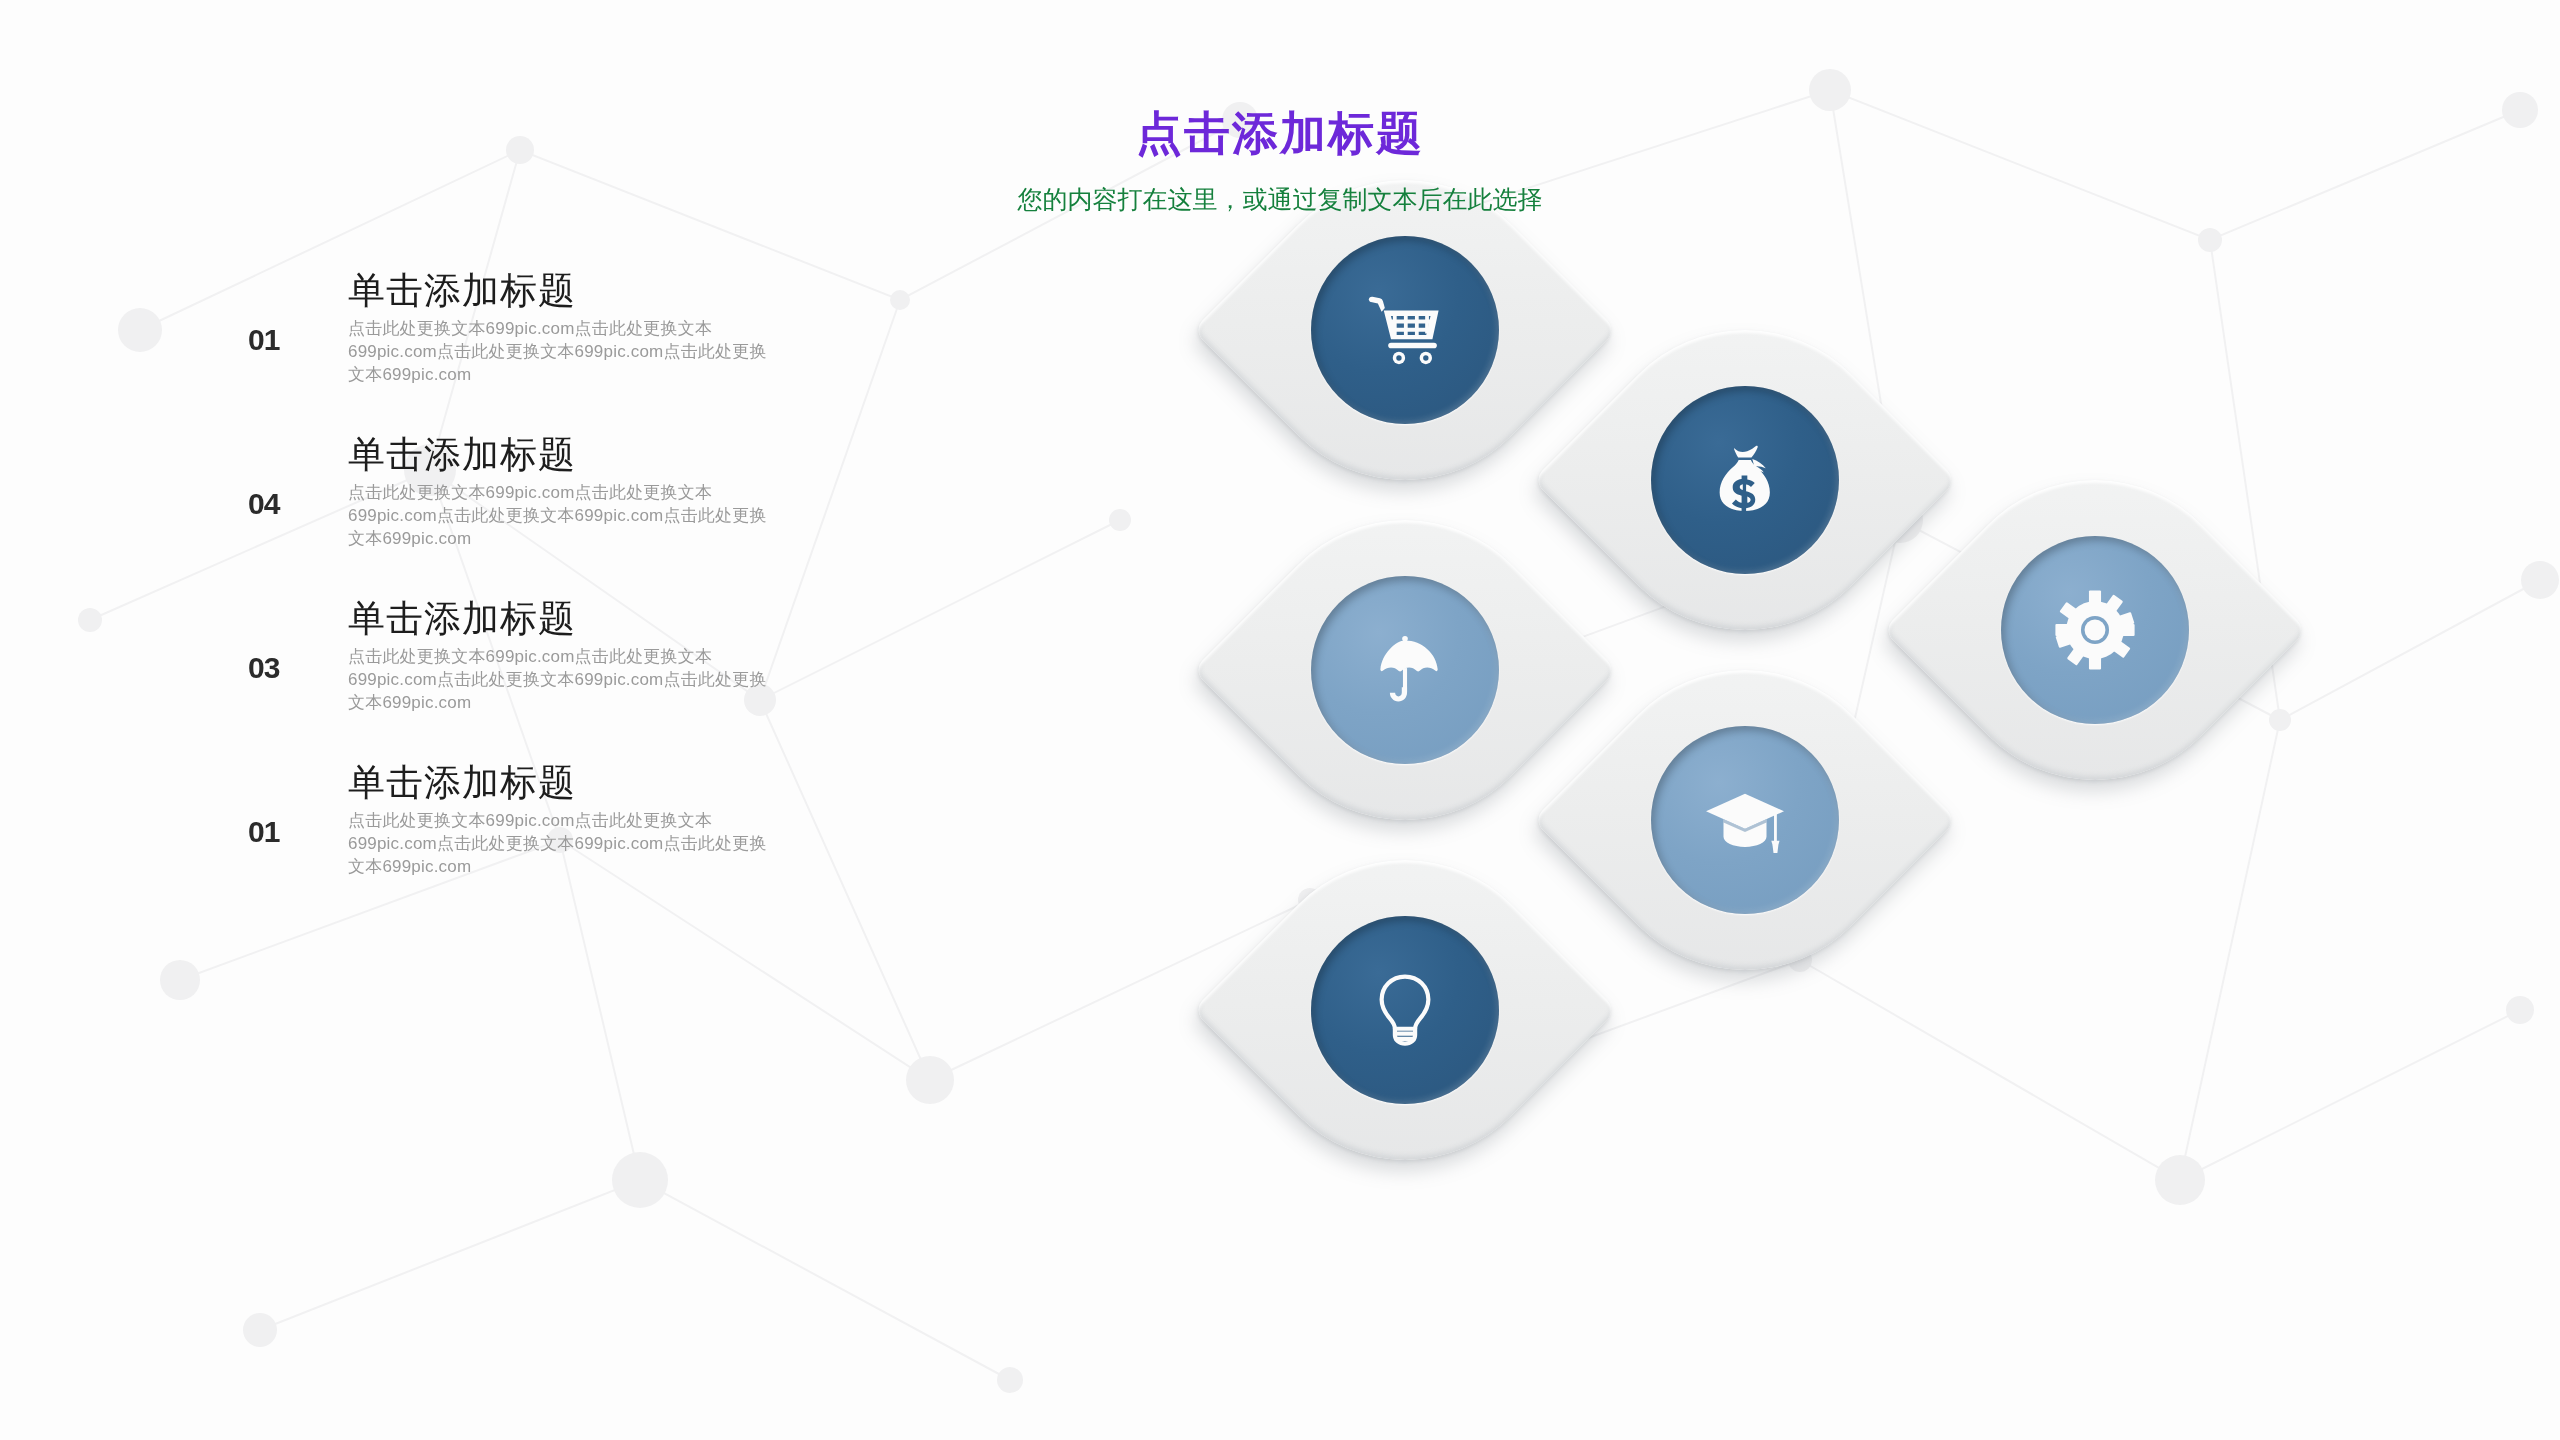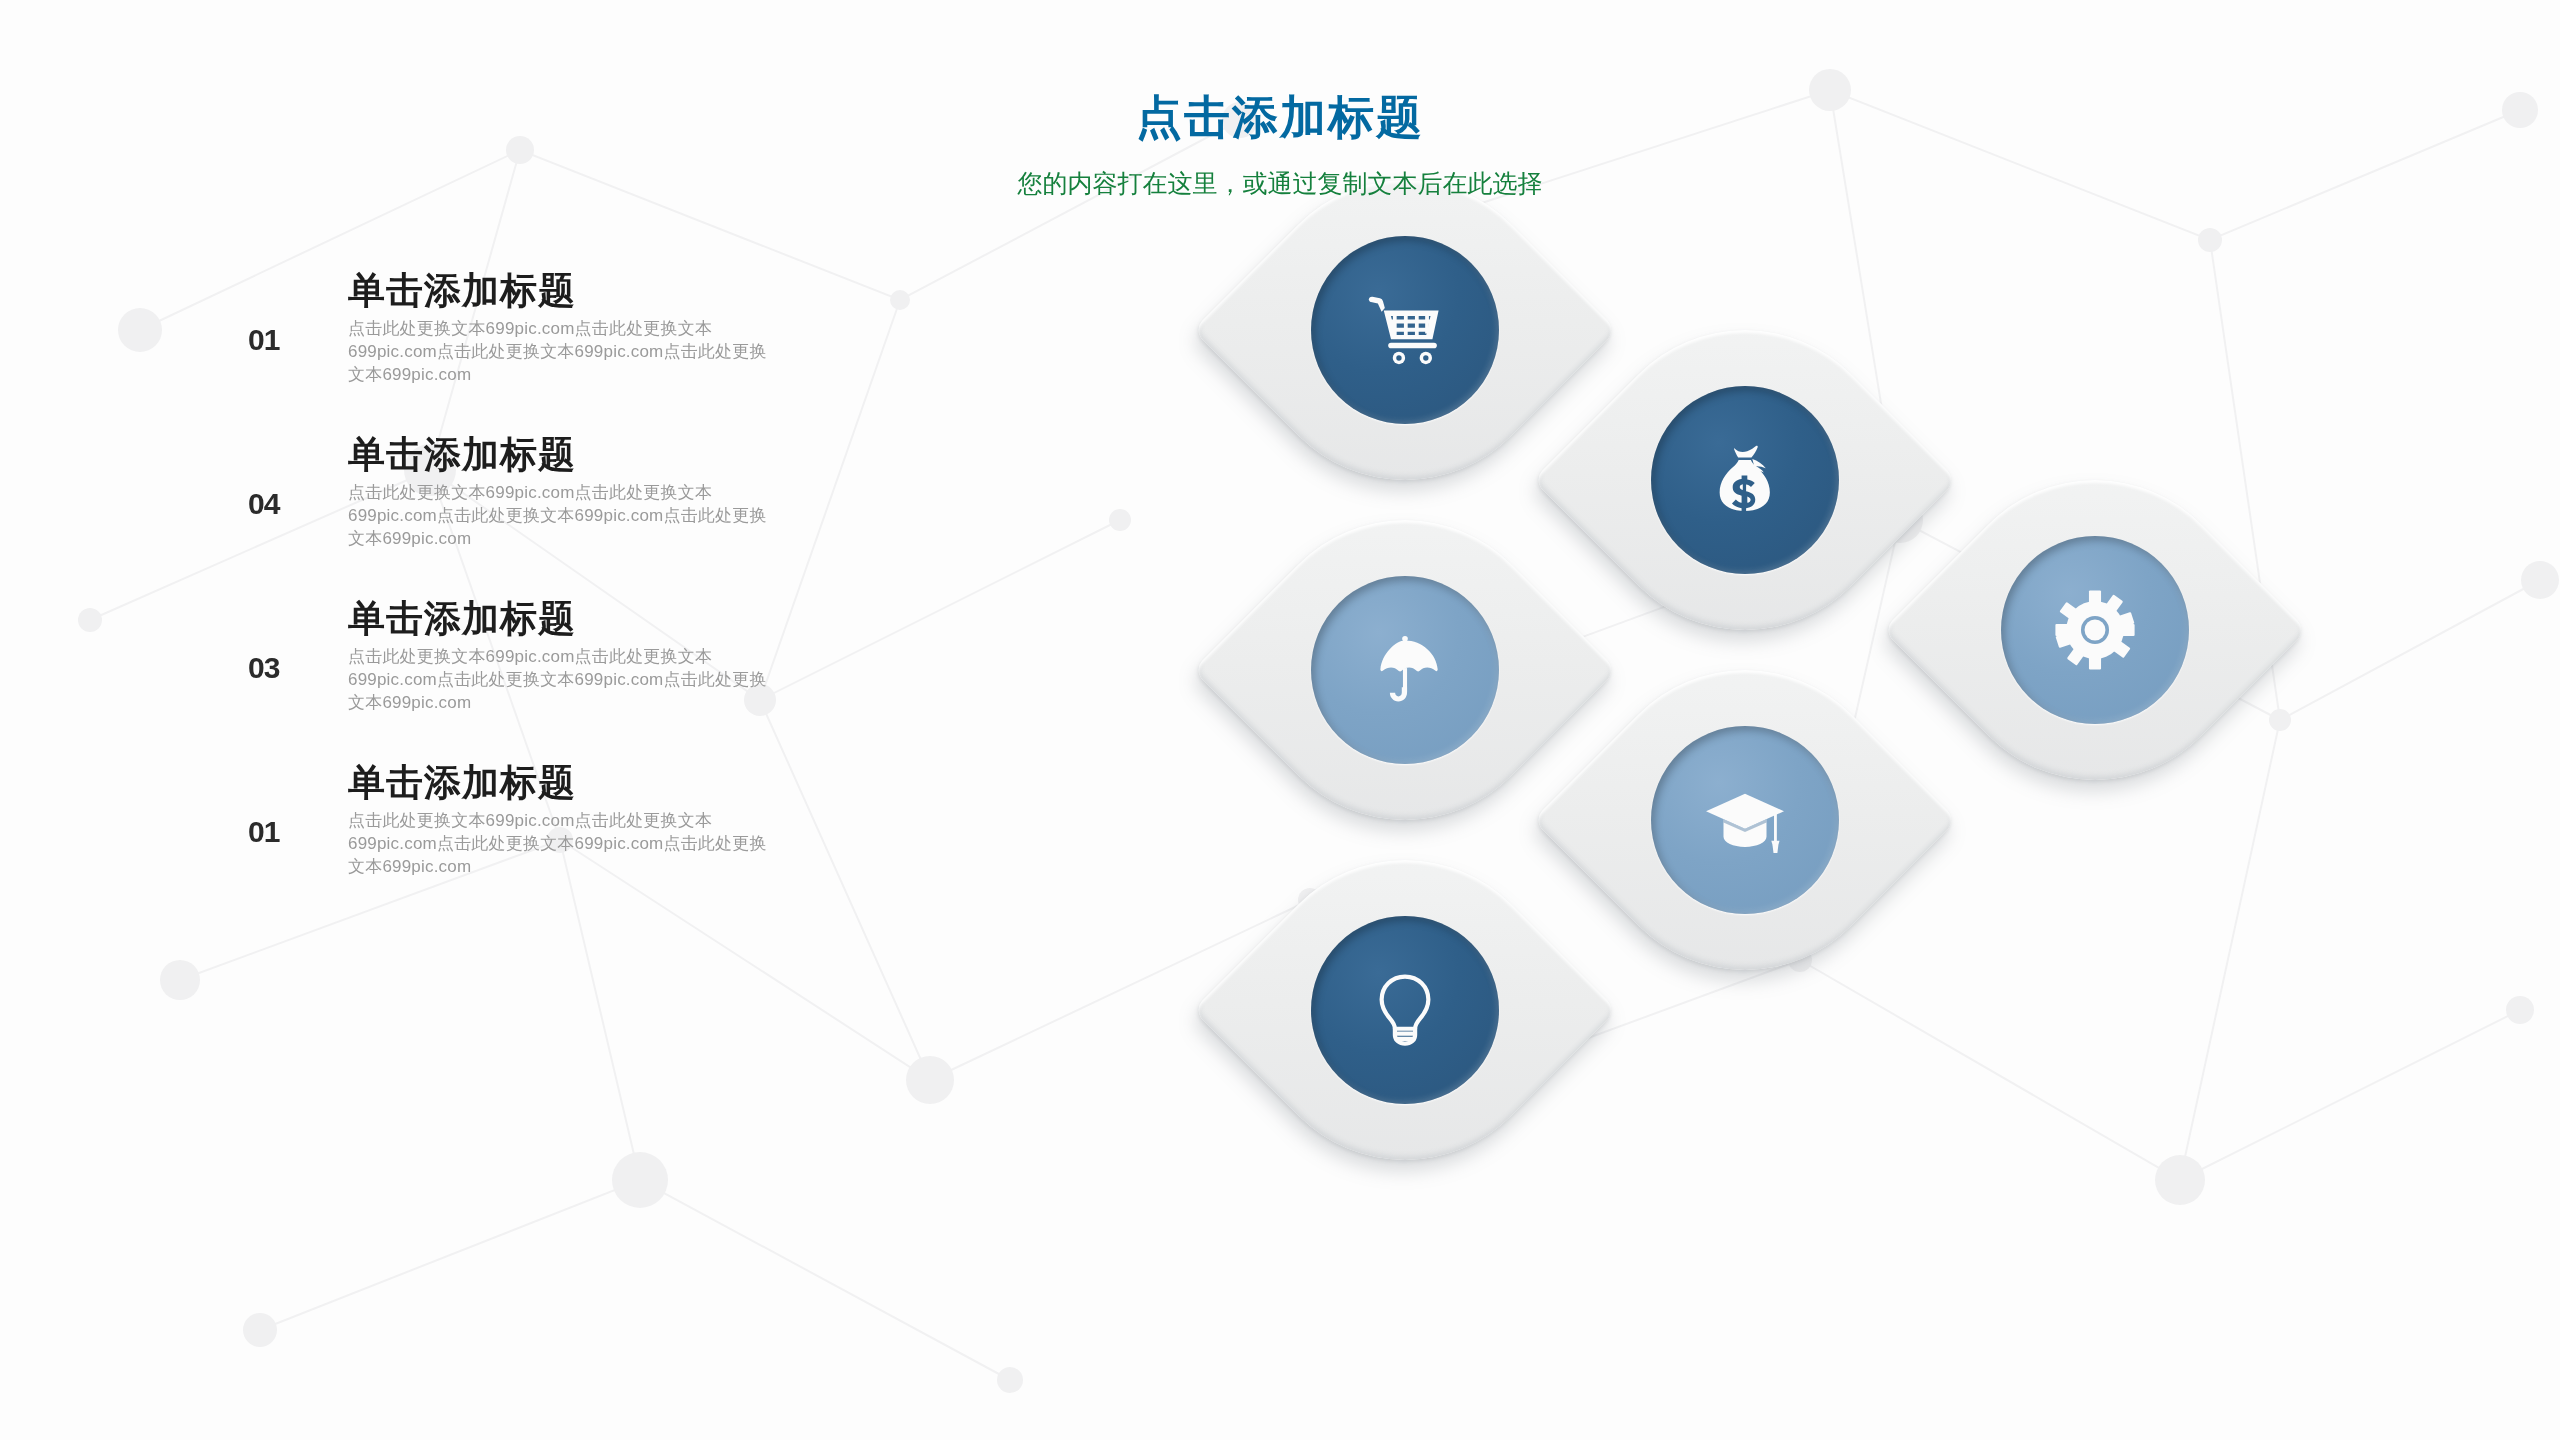--- a/index.html
+++ b/index.html
@@ -31,24 +31,24 @@
     position: absolute;
     left: 780px;
     top: 92px;
     width: 1000px;
     text-align: center;
     z-index: 3;
   }
   #header .title {
     font-size: 46px;
     font-weight: bold;
-    color: #0369a1;
+    color: #6d28d9;
     letter-spacing: 2px;
     line-height: 1.1;
-    margin: 0 0 22px 0;
+    margin: 16px 0 22px 0;
   }
   #header .subtitle {
     font-size: 25px;
     color: #15803d;
     line-height: 1.45;
     font-weight: normal;
   }
   #header .subtitle .sub-line { display: block; }
 
   
@@ -80,21 +80,21 @@
     left: 100px;
     top: 0;
     width: 420px;
   }
   .li-title {
     font-size: 37px;
     color: #1d1d1d;
     line-height: 1.15;
     margin-bottom: 4px;
     letter-spacing: 1px;
-    font-weight: bold;
+    font-weight: normal;
   }
   .li-text {
     font-size: 17px;
     color: #9a9a9a;
     line-height: 1.38;
     letter-spacing: 0.2px;
   }
 
   
   #cluster {

